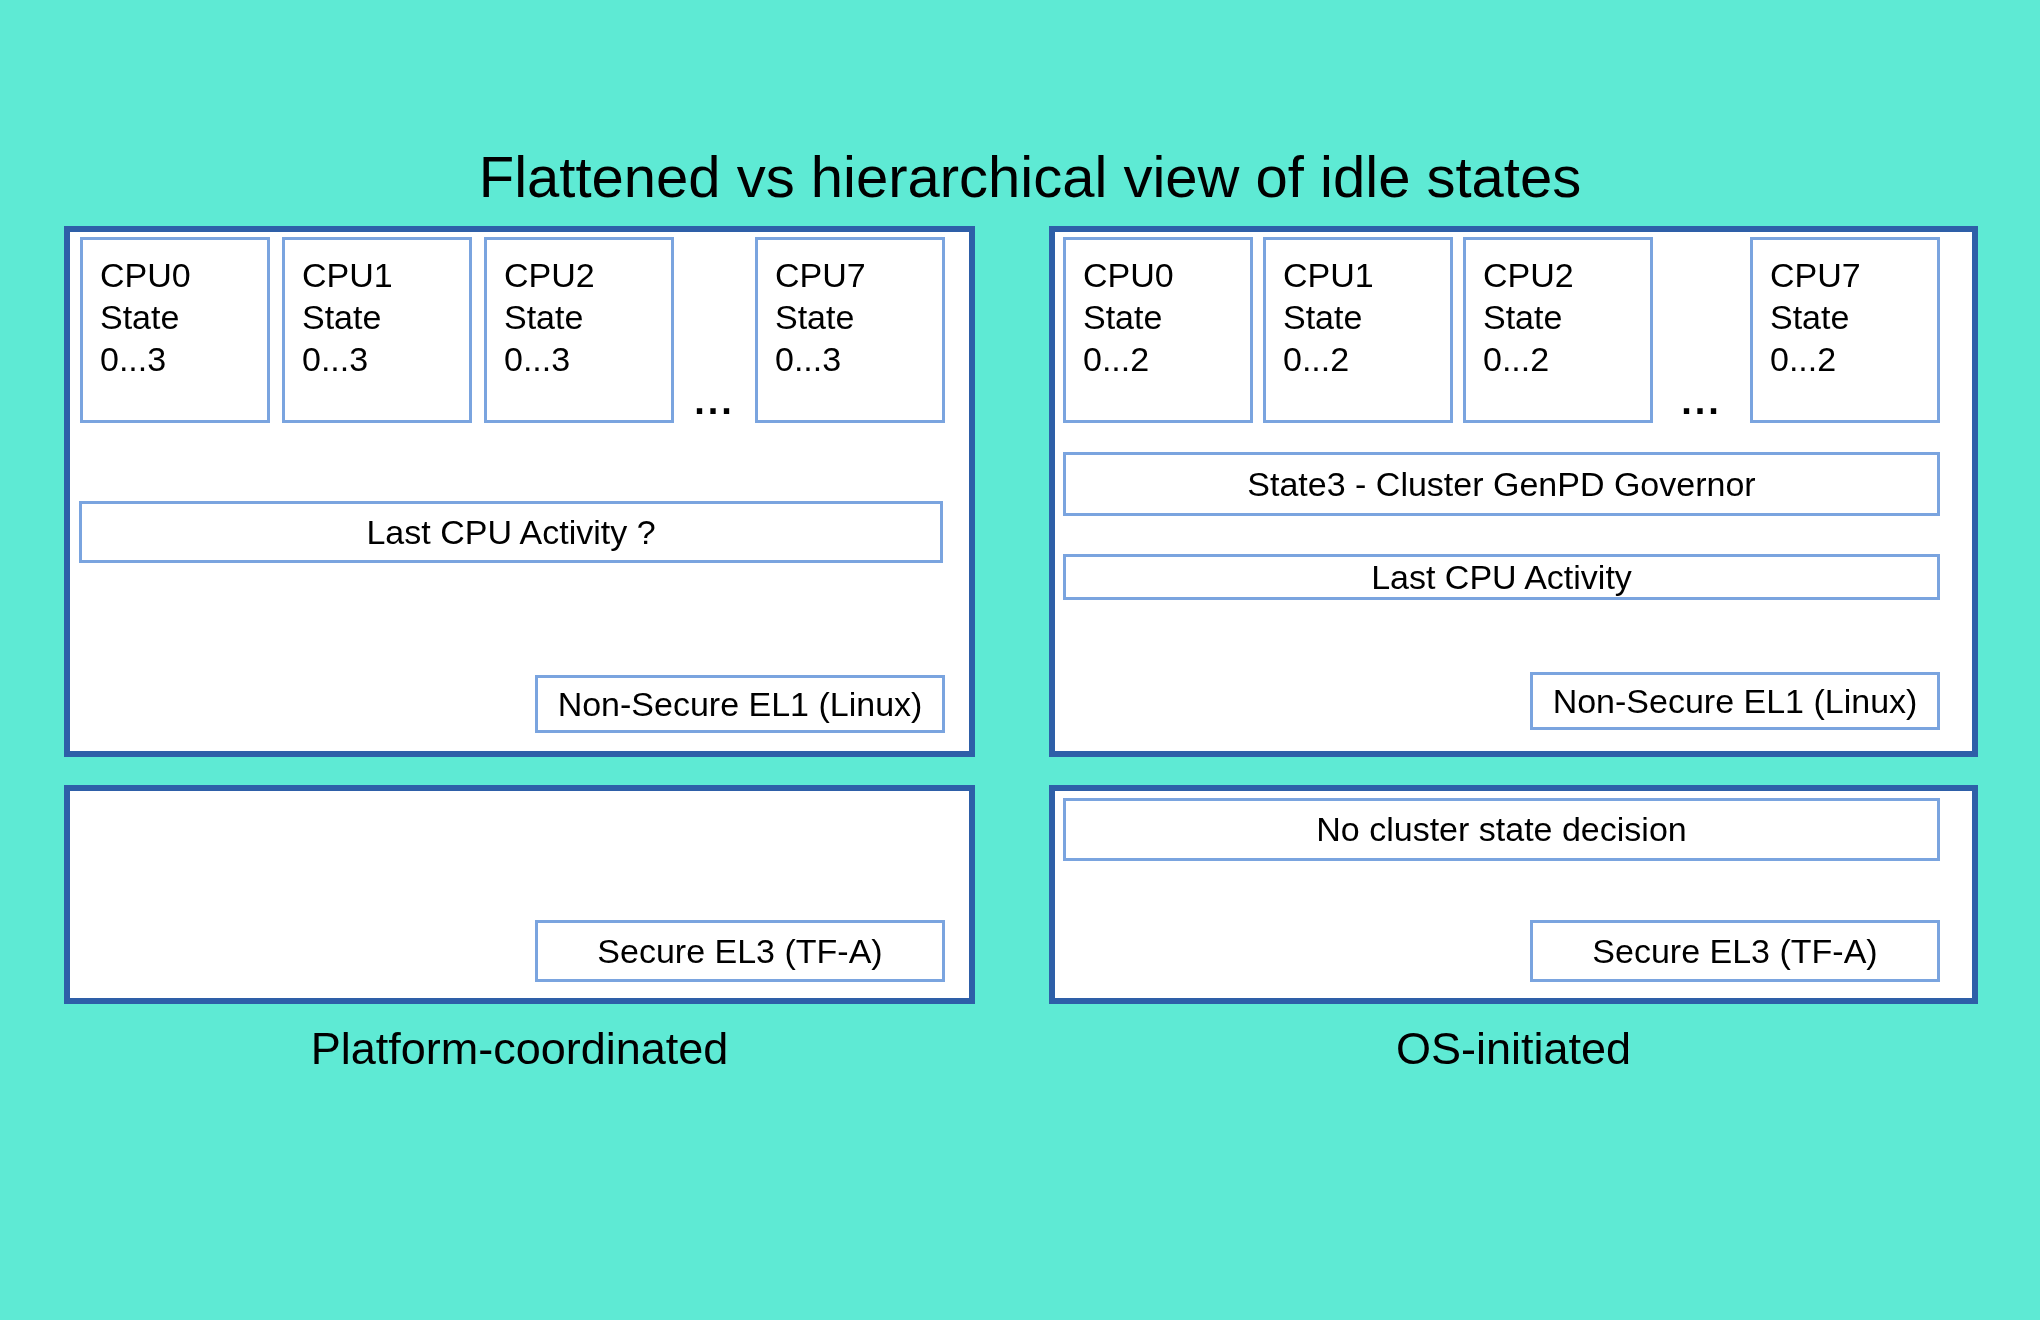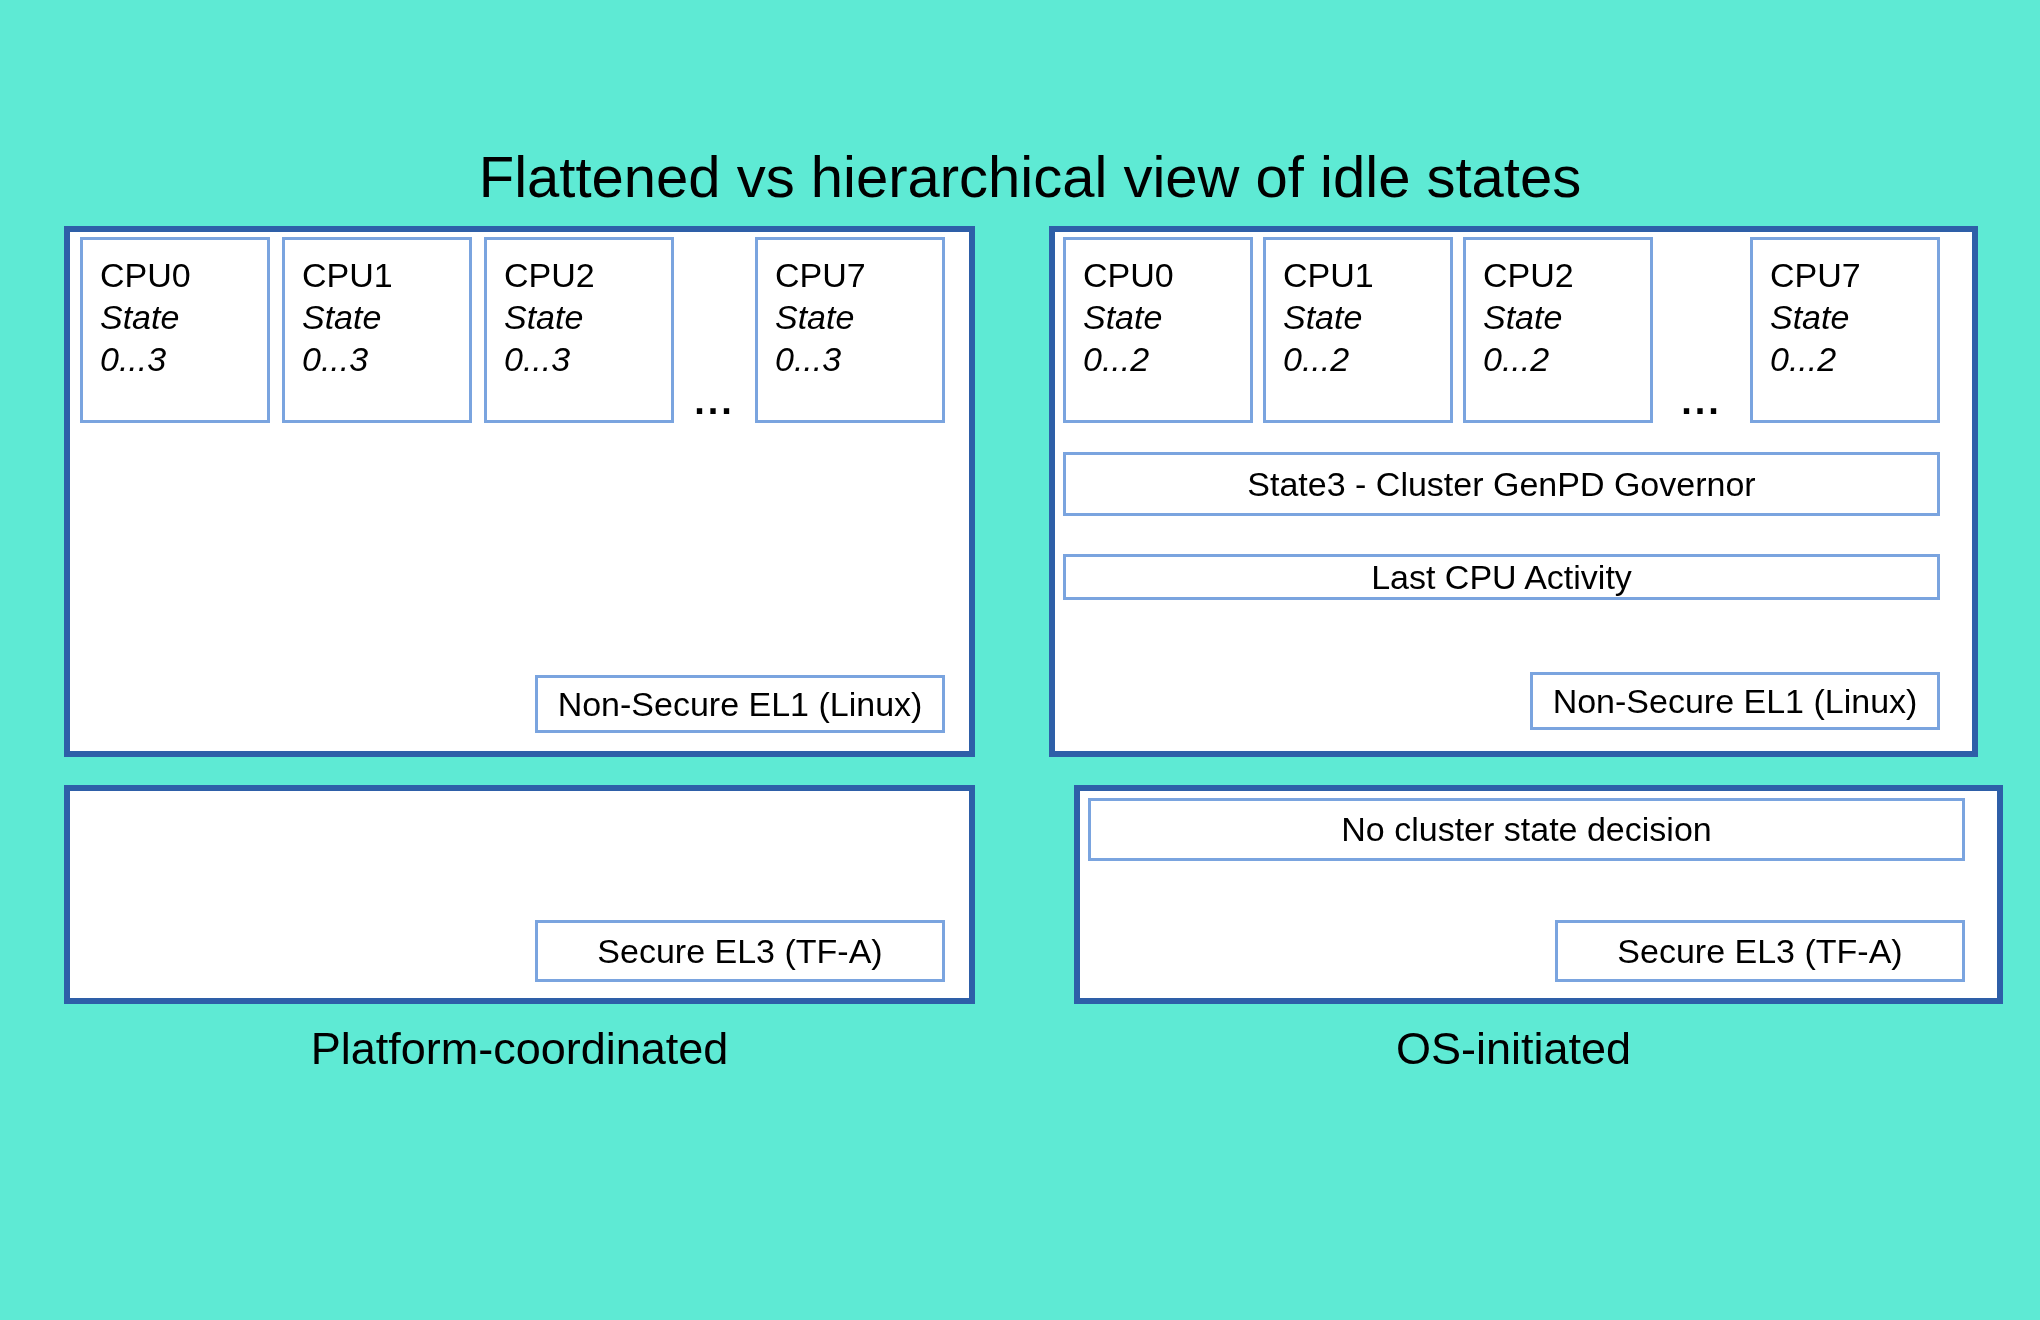--- a/index.html
+++ b/index.html
@@ -31,21 +31,21 @@
 
   
   .panel {
     position: absolute;
     border: 6px solid #2e5fa8;
     background: #ffffff;
   }
   .panel-l1 { left: 64px;   top: 226px; width: 911px; height: 531px; }
   .panel-r1 { left: 1049px; top: 226px; width: 929px; height: 531px; }
   .panel-l2 { left: 64px;   top: 785px; width: 911px; height: 219px; }
-  .panel-r2 { left: 1049px; top: 785px; width: 929px; height: 219px; margin-left: 25px; }
+  .panel-r2 { left: 1049px; top: 785px; width: 929px; height: 219px; }
 
   
   .ibox {
     position: absolute;
     border: 3px solid #7aa4df;
     background: #ffffff;
     font-size: 34px;
     line-height: 1.2;
   }
   .center-box {
@@ -56,21 +56,21 @@
   }
 
   .cpu-box {
     top: 5px;
     width: 190px;
     height: 186px;
     display: flex;
     flex-direction: column;
     padding: 15px 6px 13px 17px;
   }
-  .cpu-state-line { line-height: 1.24; font-style: italic; }
+  .cpu-state-line { line-height: 1.24; }
 
   .dots {
     position: absolute;
     top: 148px;
     text-align: center;
     font-size: 38px;
     font-weight: bold;
     letter-spacing: 3px;
   }
 
@@ -140,20 +140,21 @@
       </div>
     </div>
     <div class="dots dots-l">...</div>
     <div class="ibox cpu-box cpu-l7">
       <div>CPU7</div>
       <div>
         <div class="cpu-state-line">State</div>
         <div class="cpu-state-line">0...3</div>
       </div>
     </div>
+    <div class="ibox center-box activity-l">Last CPU Activity ?</div>
     <div class="ibox center-box el1-l">Non-Secure EL1 (Linux)</div>
   </div>
 
   <div class="panel panel-r1">
     <div class="ibox cpu-box cpu-r0">
       <div>CPU0</div>
       <div>
         <div class="cpu-state-line">State</div>
         <div class="cpu-state-line">0...2</div>
       </div>

